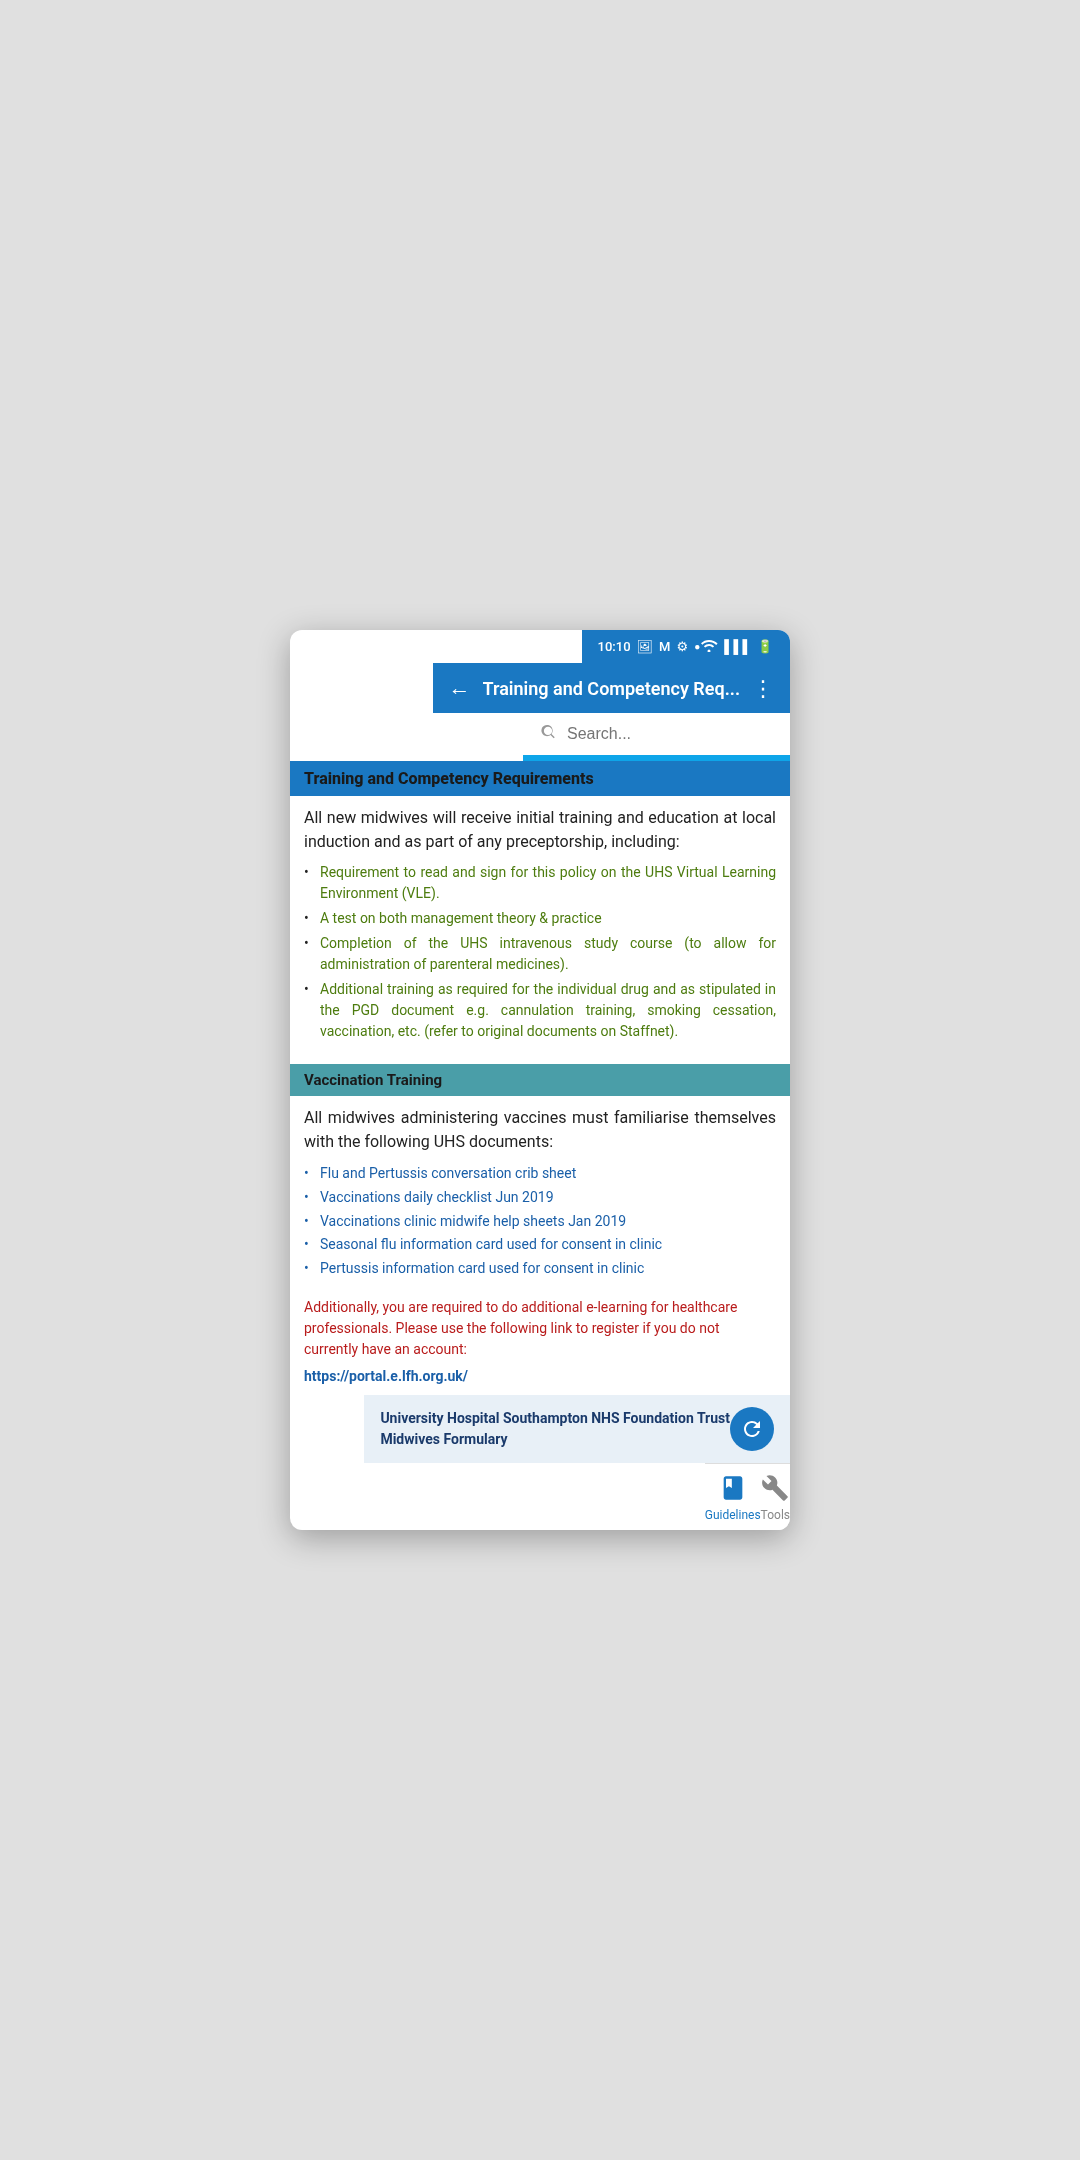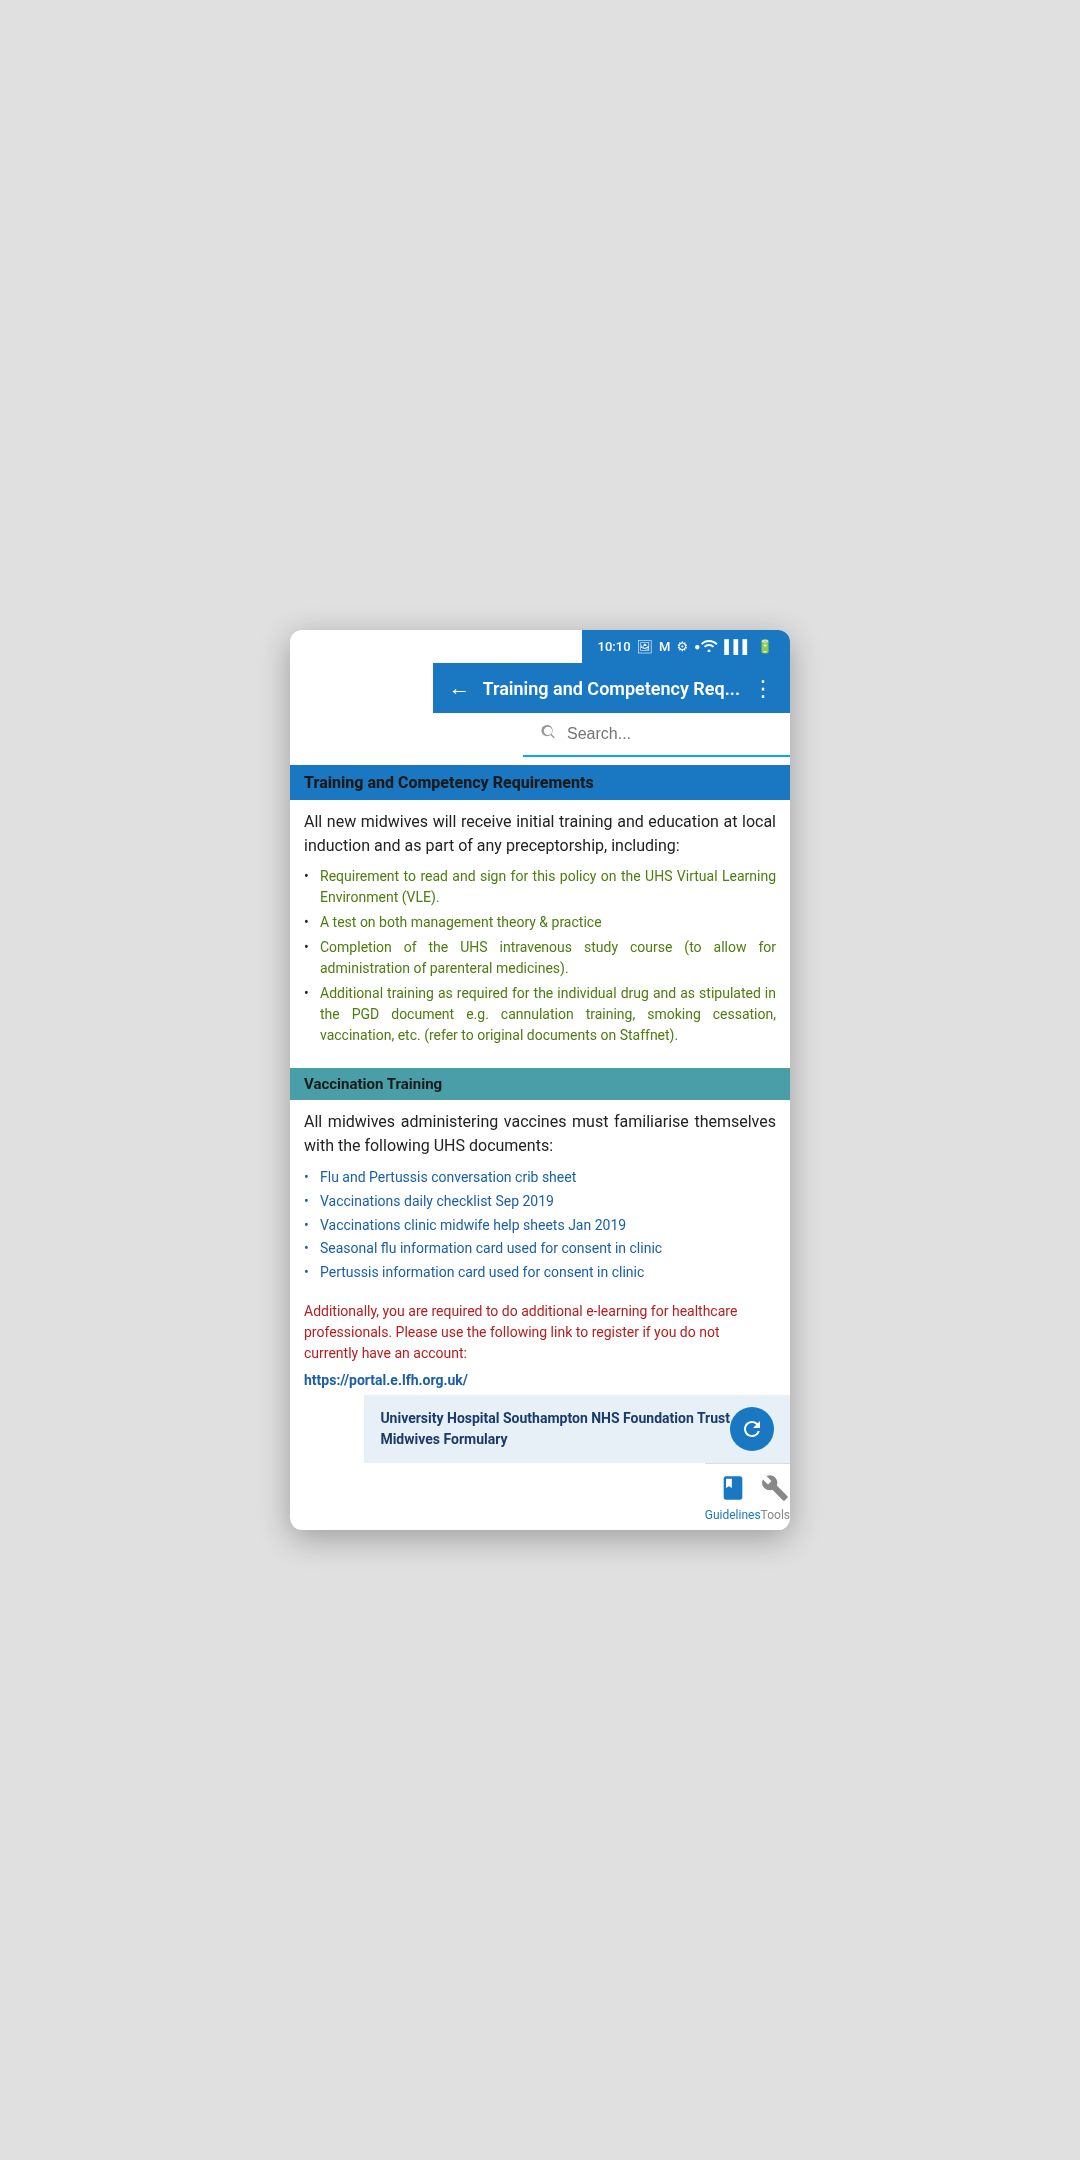--- a/index.html
+++ b/index.html
@@ -72,21 +72,21 @@
       font-size: 22px;
       color: white;
     }
     
     .search-bar {
       background: #fff;
       padding: 10px 16px;
       display: flex;
       align-items: center;
       gap: 10px;
-      border-bottom: 2px solid #0ea5e9;
+      border-bottom: 6px solid #0ea5e9;
     }
     .search-icon-wrap {
       color: #999;
       font-size: 18px;
     }
     .search-input {
       border: none;
       outline: none;
       font-size: 16px;
       color: #aaa;
@@ -99,21 +99,21 @@
       overflow-y: auto;
       padding: 0;
       background: #fff;
     }
     .section-header-blue {
       background: #1a78c2;
       color: #1a1a1a;
       font-weight: 800;
       font-size: 16px;
       padding: 8px 14px;
-      margin: 8px 0 10px 0;
+      margin: 0 0 10px 0;
       color: #1a1a1a;
     }
     .section-header-teal {
       background: #4a9ea8;
       color: #1a1a1a;
       font-weight: 700;
       font-size: 15px;
       padding: 7px 14px;
       margin: 10px 0 10px 0;
     }
@@ -289,21 +289,21 @@
 
     <div class="section-header-teal">Vaccination Training</div>
 
     <p class="content-text">All midwives administering vaccines must familiarise themselves with the following UHS documents:</p>
 
     <ul class="link-list">
       <li>
         <a href="#">Flu and Pertussis conversation crib sheet</a>
       </li>
       <li>
-        <a href="#">Vaccinations daily checklist Sep 2019</a>
+        <a href="#">Vaccinations daily checklist Jun 2019</a>
       </li>
       <li>
         <a href="#">Vaccinations clinic midwife help sheets Jan 2019</a>
       </li>
       <li>
         <a href="#">Seasonal flu information card used for consent in clinic</a>
       </li>
       <li>
         <a href="#">Pertussis information card used for consent in clinic</a>
       </li>

